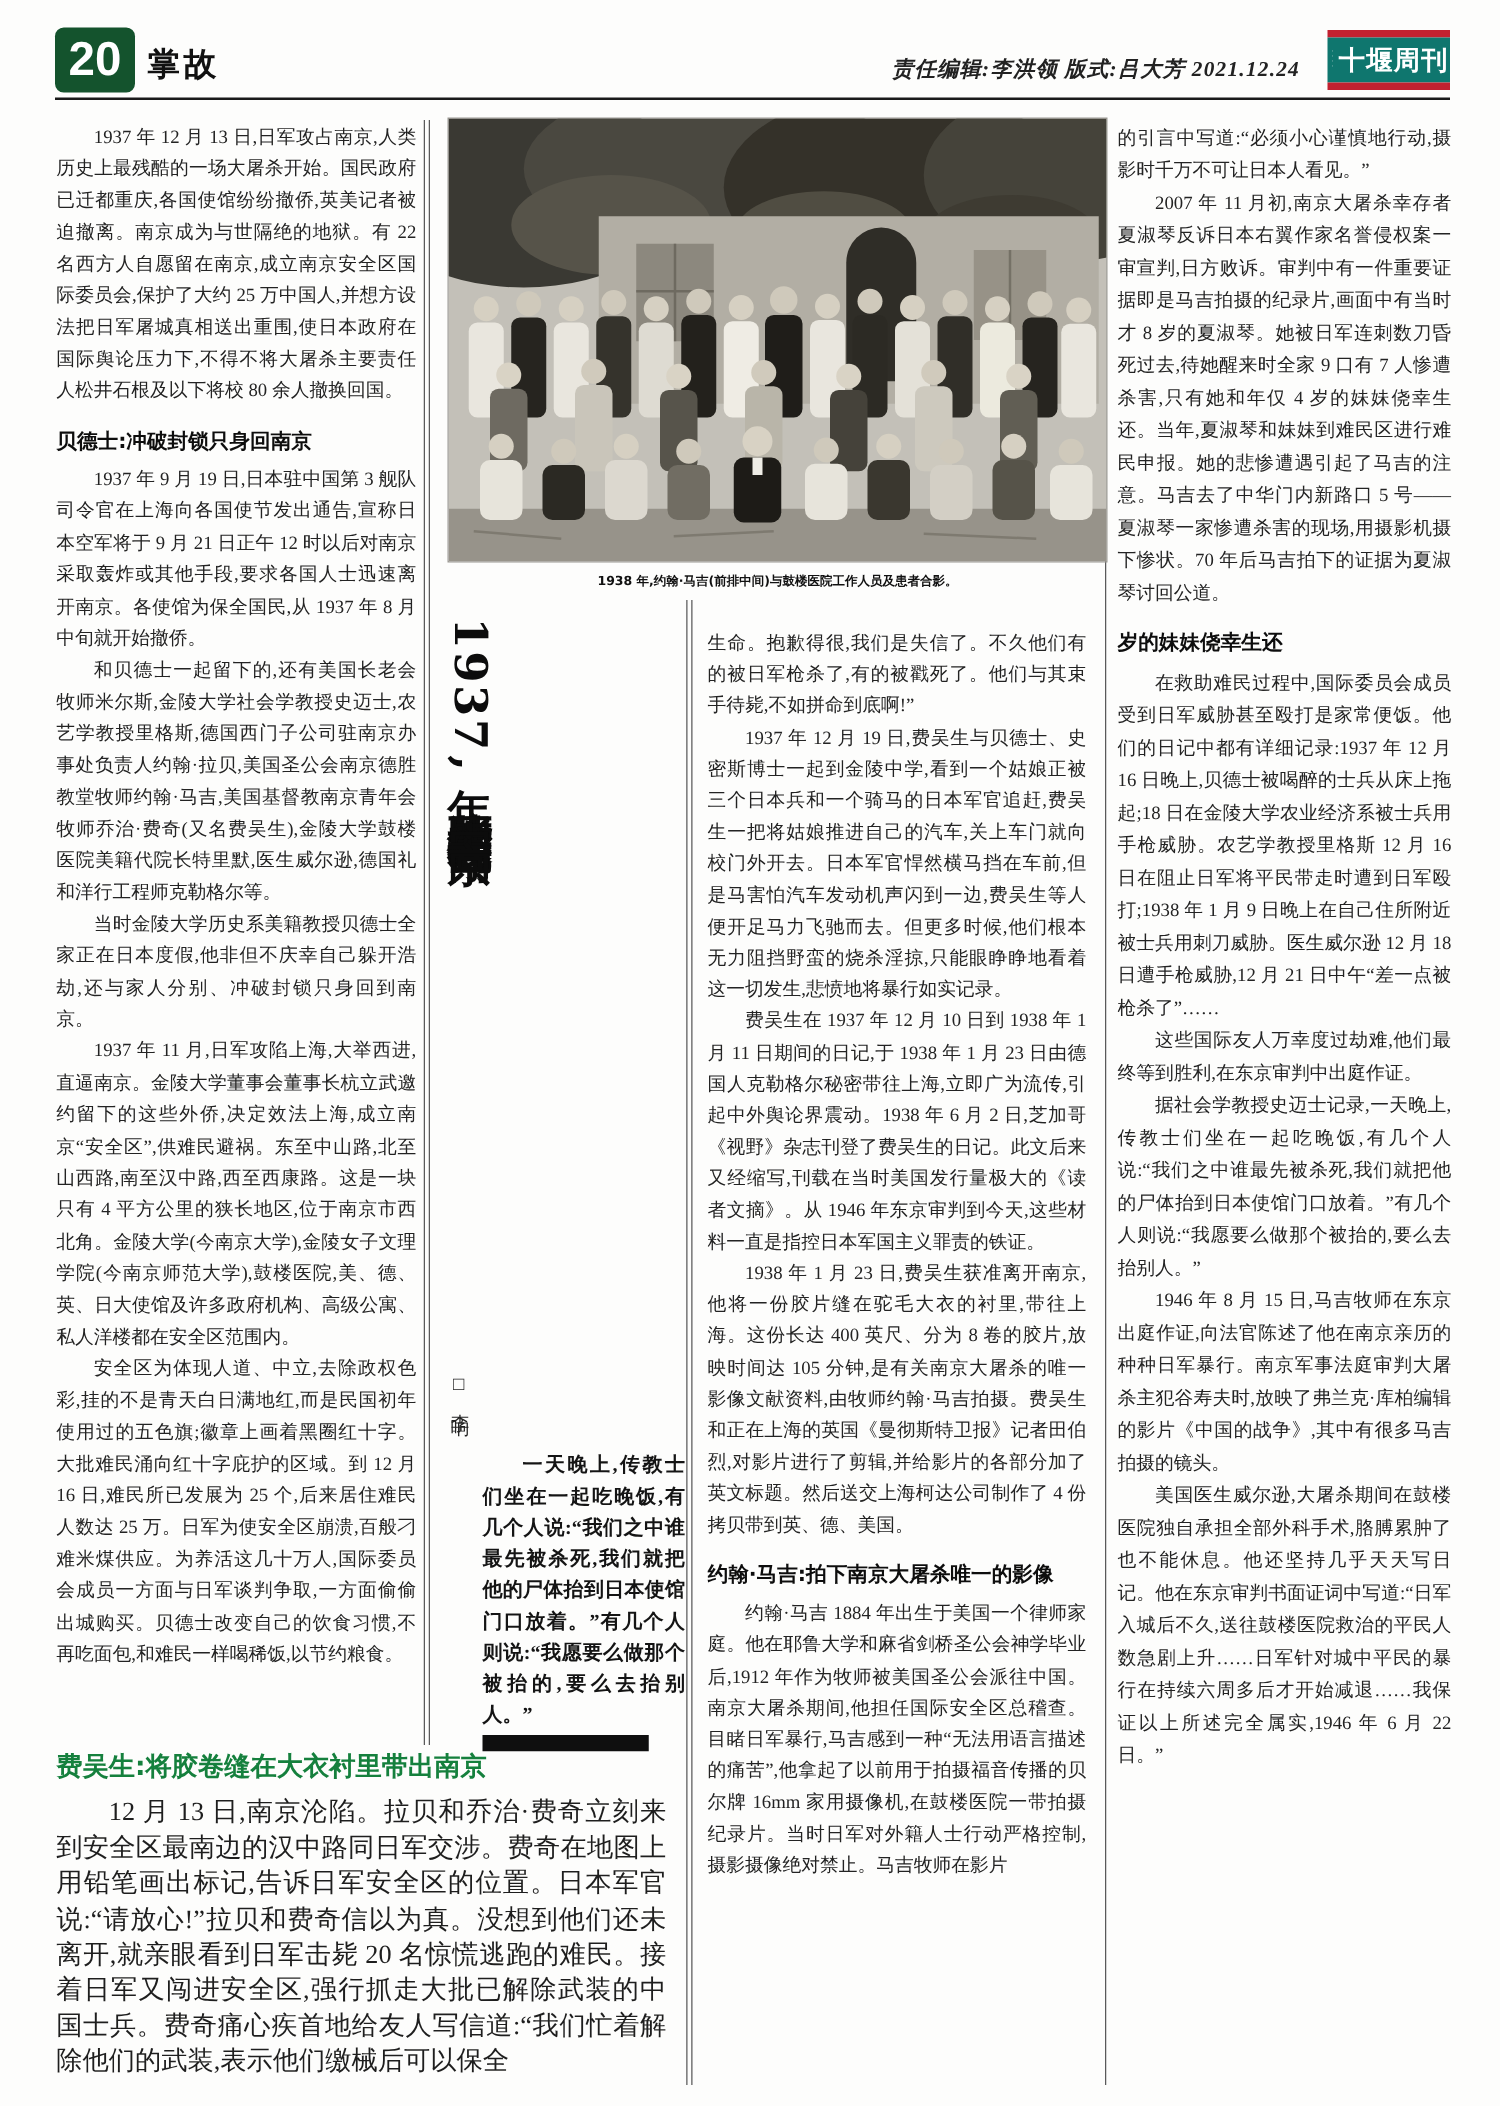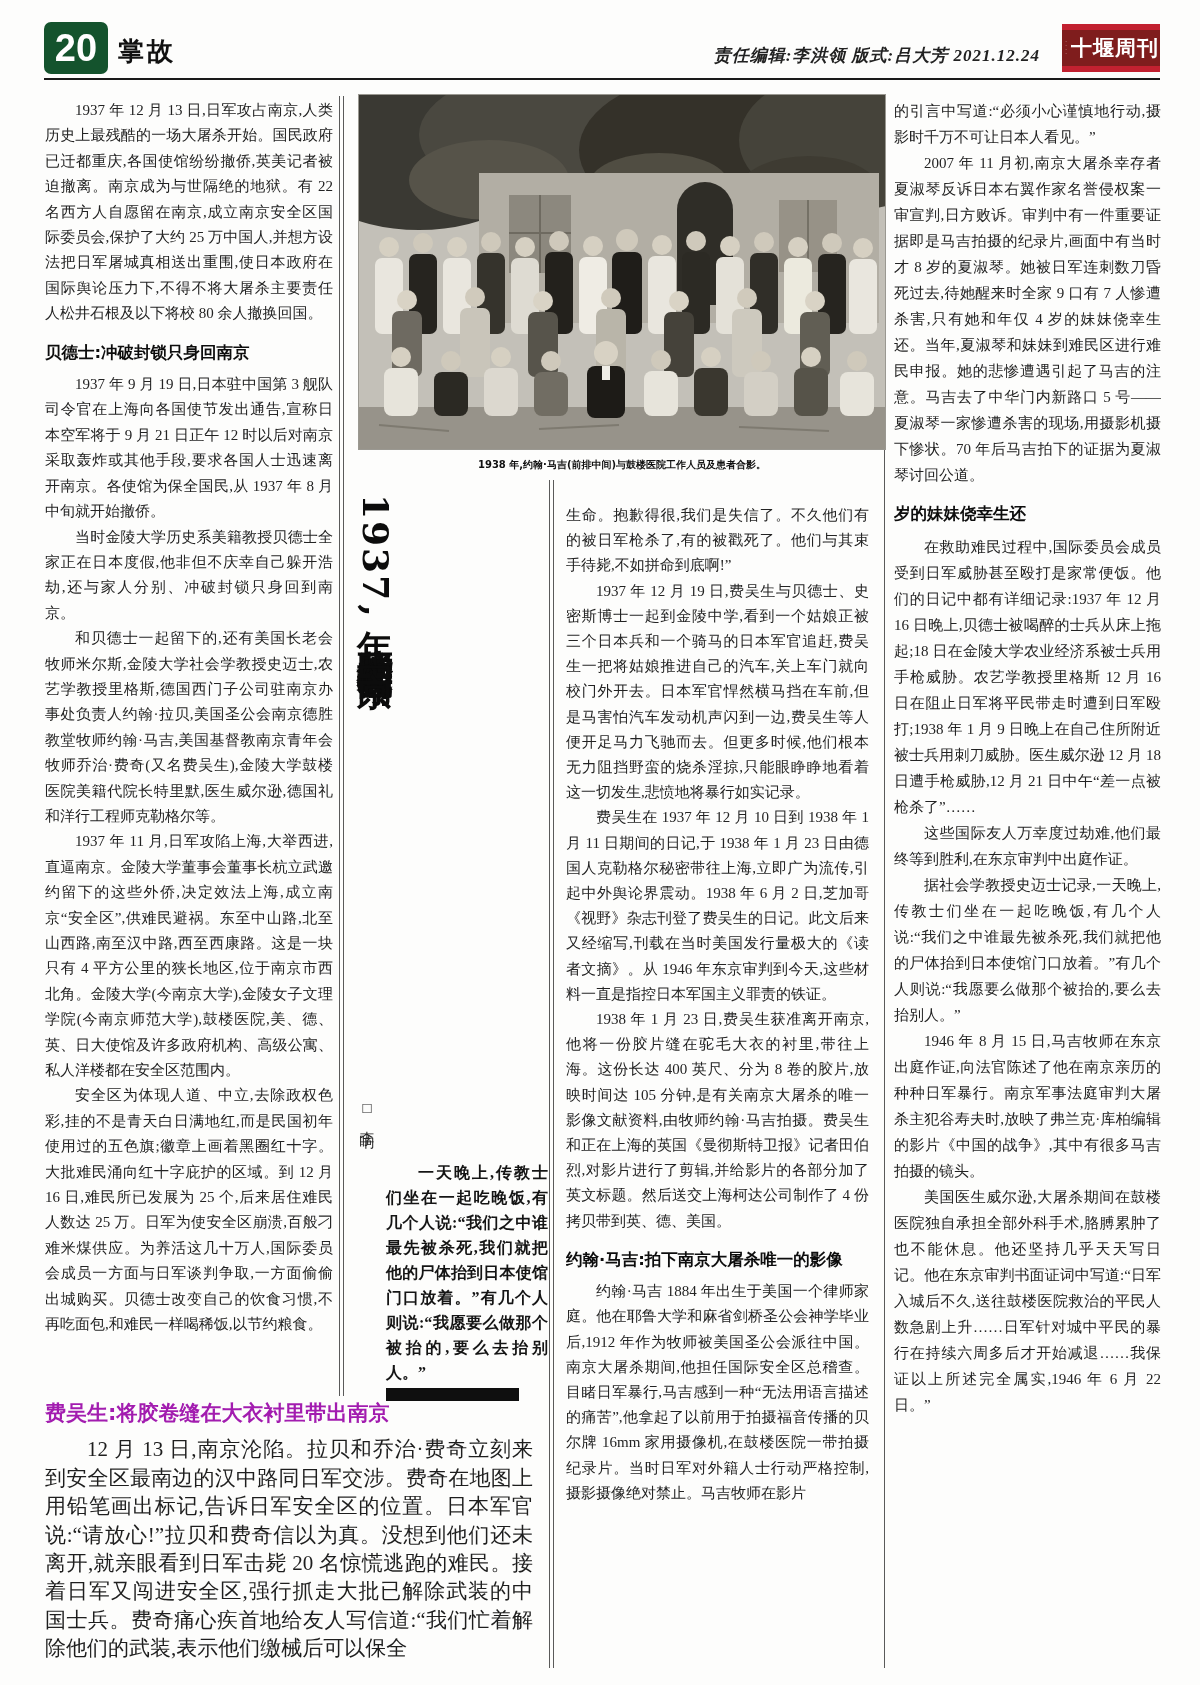--- a/index.html
+++ b/index.html
@@ -20,21 +20,21 @@
     font-size:26px;font-weight:700;letter-spacing:3px;color:#111;
   }
   .edline{
     right:160px;top:44px;font-size:17px;font-weight:700;font-style:italic;
     color:#222;letter-spacing:1px;
   }
   .masthead{
     left:1062px;top:24px;width:98px;height:48px;display:flex;flex-direction:column;
   }
   .mh-red{height:6px;background:#c22130;}
-  .mh-mid{flex:1;background:#7f1d1d;display:flex;align-items:center;}
+  .mh-mid{flex:1;background:#0f766e;display:flex;align-items:center;}
   .mh-mini{width:8px;color:#f3f3f3;font-size:5px;line-height:4px;text-align:center;opacity:.85;}
   .mh-text{
     flex:1;color:#fff;font-family:"DejaVu Serif","Liberation Serif",serif;
     font-size:21px;font-weight:700;text-align:center;letter-spacing:1px;
   }
   .toprule{left:44px;top:78px;width:1116px;height:2px;background:#1a1a1a;}
   
   .vdouble{width:3px;border-left:1px solid #5a5a5a;border-right:1px solid #5a5a5a;}
   .vsingle{width:1px;background:#5a5a5a;}
   
@@ -73,21 +73,21 @@
   .c1{left:45px;top:98px;width:288px;height:1297px;line-height:25.4px;}
   .c2{left:566px;top:503px;width:303px;height:1164px;line-height:25.2px;}
   .c3{left:894px;top:98px;width:267px;height:1574px;line-height:26px;}
   
   .wide{
     left:45px;top:1399px;width:488px;height:286px;overflow:hidden;
     text-align:justify;text-justify:inter-character;font-size:21px;line-height:28.4px;color:#1e1e1e;
   }
   .wide h3{
     margin:0 0 8px 0;font-family:"DejaVu Sans","Liberation Sans",sans-serif;
-    font-size:21px;font-weight:700;color:#a21caf;
+    font-size:21px;font-weight:700;color:#15803d;
   }
   .wide p{margin:0;text-indent:2em;}
 </style>
 </head>
 <body>
 
 <div class="abs pagenum">20</div>
 <div class="abs sect">掌故</div>
 <div class="abs edline">责任编辑:李洪领  版式:吕大芳  2021.12.24</div>
 <div class="abs masthead">
@@ -212,22 +212,22 @@
 <div class="abs author">□李响</div>
 <div class="abs pullquote">
   <p>一天晚上,传教士们坐在一起吃晚饭,有几个人说:“我们之中谁最先被杀死,我们就把他的尸体抬到日本使馆门口放着。”有几个人则说:“我愿要么做那个被抬的,要么去抬别人。”</p>
 </div>
 <div class="abs qbar"></div>
 
 <div class="abs col c1">
   <p>1937 年 12 月 13 日,日军攻占南京,人类历史上最残酷的一场大屠杀开始。国民政府已迁都重庆,各国使馆纷纷撤侨,英美记者被迫撤离。南京成为与世隔绝的地狱。有 22 名西方人自愿留在南京,成立南京安全区国际委员会,保护了大约 25 万中国人,并想方设法把日军屠城真相送出重围,使日本政府在国际舆论压力下,不得不将大屠杀主要责任人松井石根及以下将校 80 余人撤换回国。</p>
   <h3>贝德士:冲破封锁只身回南京</h3>
   <p>1937 年 9 月 19 日,日本驻中国第 3 舰队司令官在上海向各国使节发出通告,宣称日本空军将于 9 月 21 日正午 12 时以后对南京采取轰炸或其他手段,要求各国人士迅速离开南京。各使馆为保全国民,从 1937 年 8 月中旬就开始撤侨。</p>
+  <p>和贝德士一起留下的,还有美国长老会牧师米尔斯,金陵大学社会学教授史迈士,农艺学教授里格斯,德国西门子公司驻南京办事处负责人约翰·拉贝,美国圣公会南京德胜教堂牧师约翰·马吉,美国基督教南京青年会牧师乔治·费奇(又名费吴生),金陵大学鼓楼医院美籍代院长特里默,医生威尔逊,德国礼和洋行工程师克勒格尔等。</p>
   <p>当时金陵大学历史系美籍教授贝德士全家正在日本度假,他非但不庆幸自己躲开浩劫,还与家人分别、冲破封锁只身回到南京。</p>
-  <p>和贝德士一起留下的,还有美国长老会牧师米尔斯,金陵大学社会学教授史迈士,农艺学教授里格斯,德国西门子公司驻南京办事处负责人约翰·拉贝,美国圣公会南京德胜教堂牧师约翰·马吉,美国基督教南京青年会牧师乔治·费奇(又名费吴生),金陵大学鼓楼医院美籍代院长特里默,医生威尔逊,德国礼和洋行工程师克勒格尔等。</p>
   <p>1937 年 11 月,日军攻陷上海,大举西进,直逼南京。金陵大学董事会董事长杭立武邀约留下的这些外侨,决定效法上海,成立南京“安全区”,供难民避祸。东至中山路,北至山西路,南至汉中路,西至西康路。这是一块只有 4 平方公里的狭长地区,位于南京市西北角。金陵大学(今南京大学),金陵女子文理学院(今南京师范大学),鼓楼医院,美、德、英、日大使馆及许多政府机构、高级公寓、私人洋楼都在安全区范围内。</p>
   <p>安全区为体现人道、中立,去除政权色彩,挂的不是青天白日满地红,而是民国初年使用过的五色旗;徽章上画着黑圈红十字。大批难民涌向红十字庇护的区域。到 12 月 16 日,难民所已发展为 25 个,后来居住难民人数达 25 万。日军为使安全区崩溃,百般刁难米煤供应。为养活这几十万人,国际委员会成员一方面与日军谈判争取,一方面偷偷出城购买。贝德士改变自己的饮食习惯,不再吃面包,和难民一样喝稀饭,以节约粮食。</p>
 </div>
 
 <div class="abs wide">
   <h3>费吴生:将胶卷缝在大衣衬里带出南京</h3>
   <p>12 月 13 日,南京沦陷。拉贝和乔治·费奇立刻来到安全区最南边的汉中路同日军交涉。费奇在地图上用铅笔画出标记,告诉日军安全区的位置。日本军官说:“请放心!”拉贝和费奇信以为真。没想到他们还未离开,就亲眼看到日军击毙 20 名惊慌逃跑的难民。接着日军又闯进安全区,强行抓走大批已解除武装的中国士兵。费奇痛心疾首地给友人写信道:“我们忙着解除他们的武装,表示他们缴械后可以保全</p>
 </div>
 
 <div class="abs col c2">

